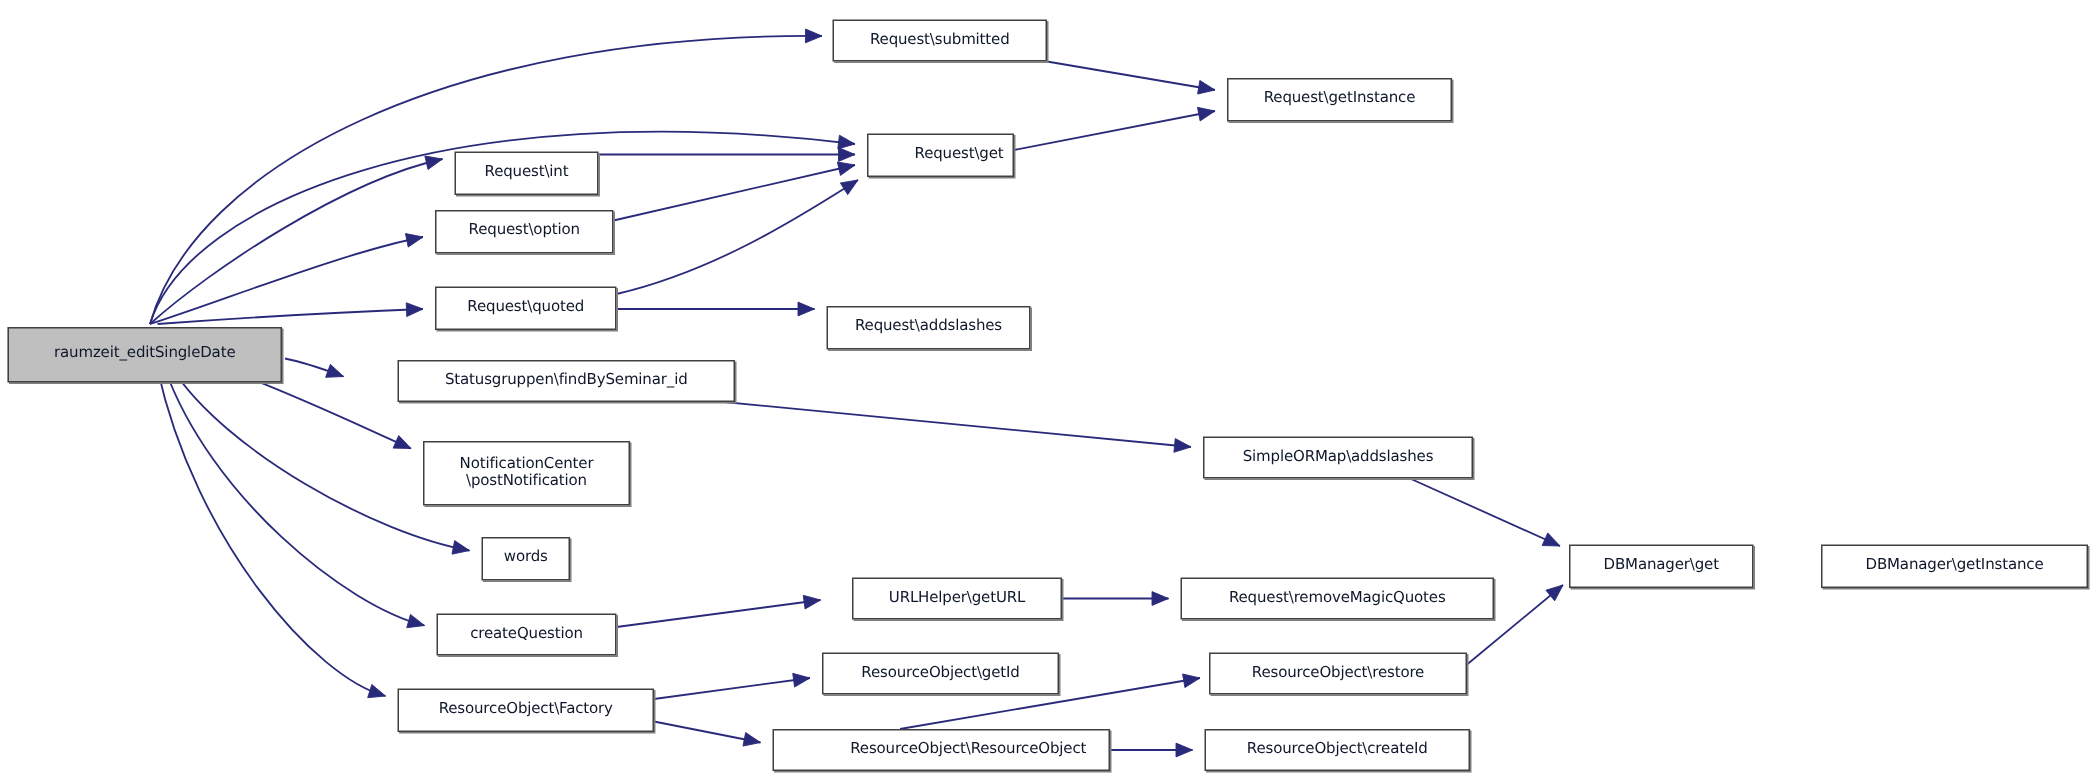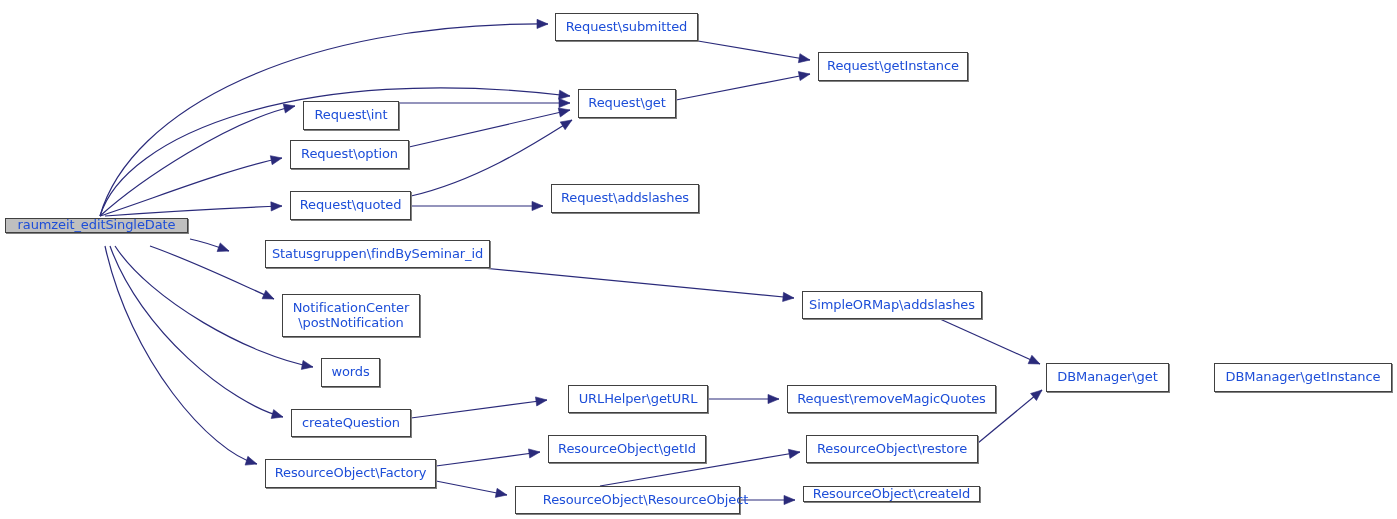--- a/index.html
+++ b/index.html
@@ -32,22 +32,22 @@
   .edge-head {
     fill: #2a2a7a;
     stroke: #2a2a7a;
     stroke-width: 0.6px;
   }
   .gnode {
     position: absolute;
     box-sizing: border-box;
     background: #ffffff;
     border: 1px solid #404040;
-    color: #1d4ed8;
-    font-size: 13px;
+    color: #0f172a;
+    font-size: 10px;
     line-height: 1.08;
     display: flex;
     align-items: center;
     justify-content: center;
     text-align: center;
     white-space: pre;
     letter-spacing: -0.1px;
     box-shadow: 1px 1px 0 0 #808080;
   }
   .gnode.root {
@@ -161,37 +161,37 @@
           <path d="M 740 500 L 795 500" class="edge-path"></path>
           <polygon points="795.00,500.00 784.00,504.60 784.00,495.40" class="edge-head"></polygon>
         </g>
         <g>
           <path d="M 978 443 L 1042 390" class="edge-path"></path>
           <polygon points="1042.00,390.00 1036.46,400.56 1030.59,393.47" class="edge-head"></polygon>
         </g>
       </g>
   </svg>
   <div id="nodes-layer">
-      <div class="gnode root" style="left: 5px; top: 218px; width: 183px; height: 15px;"><span class="nlabel">raumzeit_editSingleDate</span></div>
+      <div class="gnode root" style="left: 5px; top: 218px; width: 183px; height: 37px;"><span class="nlabel">raumzeit_editSingleDate</span></div>
       <div class="gnode" style="left: 555px; top: 13px; width: 143px; height: 28px;"><span class="nlabel">Request\submitted</span></div>
       <div class="gnode" style="left: 818px; top: 52px; width: 150px; height: 29px;"><span class="nlabel">Request\getInstance</span></div>
       <div class="gnode" style="left: 303px; top: 89px; width: 96px; height: 29px; margin-top: 12px;"><span class="nlabel">Request\int</span></div>
-      <div class="gnode" style="left: 578px; top: 89px; width: 98px; height: 29px;"><span class="nlabel">Request\get</span></div>
+      <div class="gnode" style="left: 578px; top: 89px; width: 98px; height: 29px; justify-content: flex-end;"><span class="nlabel">Request\get</span></div>
       <div class="gnode" style="left: 290px; top: 140px; width: 119px; height: 29px;"><span class="nlabel">Request\option</span></div>
       <div class="gnode" style="left: 290px; top: 191px; width: 121px; height: 29px;"><span class="nlabel">Request\quoted</span></div>
-      <div class="gnode" style="left: 551px; top: 184px; width: 148px; height: 29px; justify-content: center;"><span class="nlabel">Request\addslashes</span></div>
+      <div class="gnode" style="left: 551px; top: 204px; width: 136px; height: 29px; justify-content: center;"><span class="nlabel">Request\addslashes</span></div>
       <div class="gnode" style="left: 237px; top: 240px; width: 225px; height: 28px; margin-left: 28px;"><span class="nlabel">Statusgruppen\findBySeminar_id</span></div>
       <div class="gnode" style="left: 282px; top: 294px; width: 138px; height: 43px;"><span class="nlabel">NotificationCenter
 \postNotification</span></div>
       <div class="gnode" style="left: 802px; top: 291px; width: 180px; height: 28px;"><span class="nlabel">SimpleORMap\addslashes</span></div>
       <div class="gnode" style="left: 321px; top: 358px; width: 59px; height: 29px;"><span class="nlabel">words</span></div>
       <div class="gnode" style="left: 1046px; top: 363px; width: 123px; height: 29px;"><span class="nlabel">DBManager\get</span></div>
       <div class="gnode" style="left: 1214px; top: 363px; width: 178px; height: 29px;"><span class="nlabel">DBManager\getInstance</span></div>
       <div class="gnode" style="left: 555px; top: 385px; width: 140px; height: 28px; margin-left: 13px;"><span class="nlabel">URLHelper\getURL</span></div>
       <div class="gnode" style="left: 787px; top: 385px; width: 209px; height: 28px;"><span class="nlabel">Request\removeMagicQuotes</span></div>
       <div class="gnode" style="left: 291px; top: 409px; width: 120px; height: 28px;"><span class="nlabel">createQuestion</span></div>
       <div class="gnode" style="left: 548px; top: 435px; width: 158px; height: 28px; text-align: right;"><span class="nlabel">ResourceObject\getId</span></div>
       <div class="gnode" style="left: 806px; top: 435px; width: 172px; height: 28px;"><span class="nlabel">ResourceObject\restore</span></div>
       <div class="gnode" style="left: 265px; top: 459px; width: 171px; height: 29px; text-align: center;"><span class="nlabel">ResourceObject\Factory</span></div>
       <div class="gnode" style="left: 515px; top: 486px; width: 225px; height: 28px; padding-left: 36px;"><span class="nlabel">ResourceObject\ResourceObject</span></div>
-      <div class="gnode" style="left: 803px; top: 486px; width: 177px; height: 16px;"><span class="nlabel">ResourceObject\createId</span></div>
+      <div class="gnode" style="left: 803px; top: 486px; width: 177px; height: 28px;"><span class="nlabel">ResourceObject\createId</span></div>
     </div>
 </div>
 
 </body></html>

